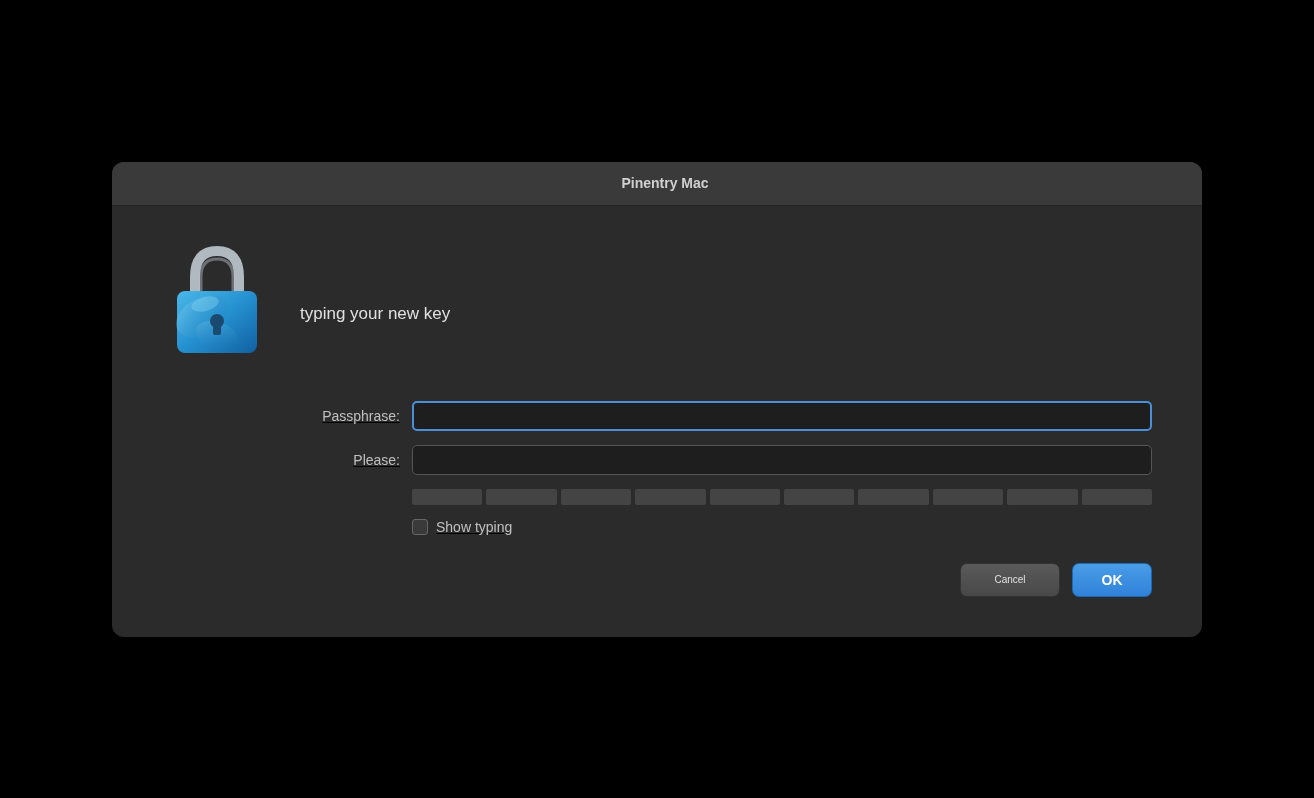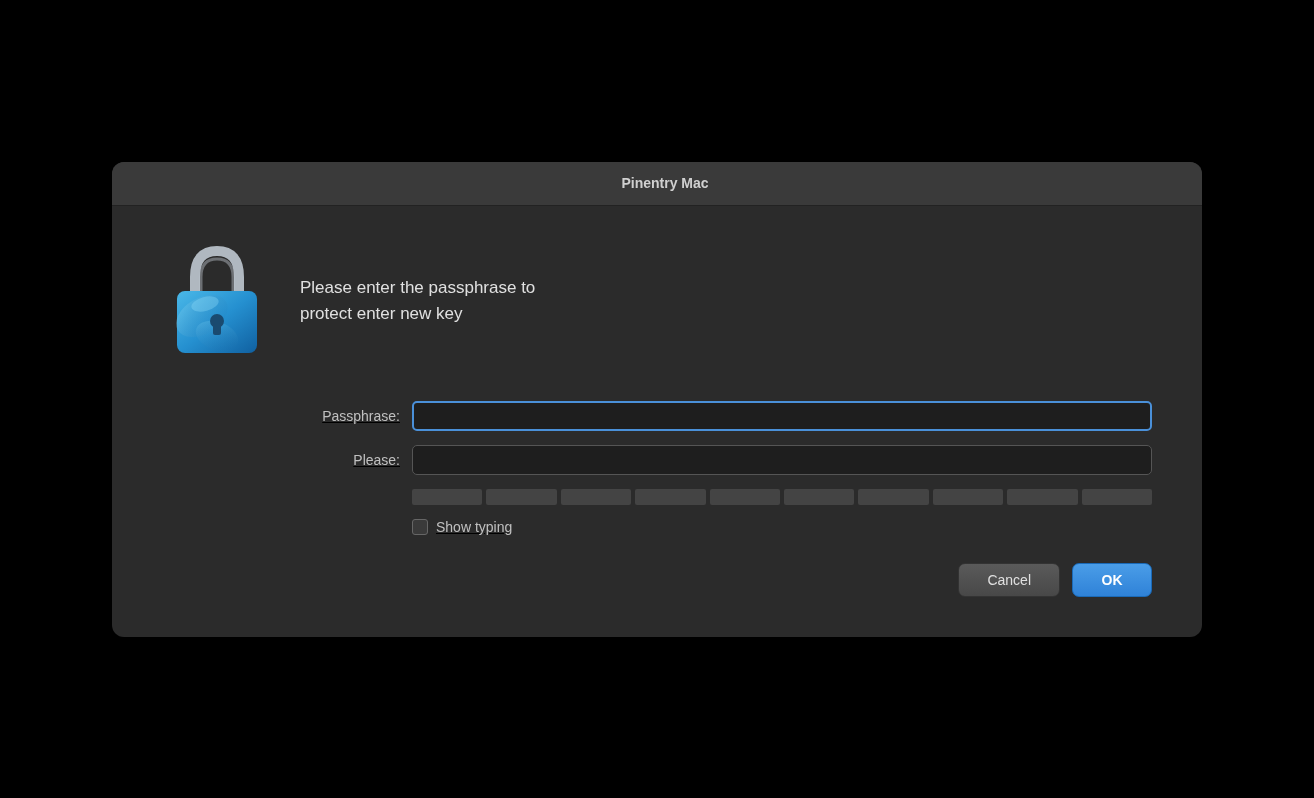--- a/index.html
+++ b/index.html
@@ -163,21 +163,21 @@
       gap: 12px;
       margin-top: 28px;
     }
 
     .btn-cancel {
       background: linear-gradient(to bottom, #5a5a5a, #484848);
       color: #e0e0e0;
       border: 1px solid #333;
       border-radius: 7px;
       padding: 8px 28px;
-      font-size: 14px;
+      font-size: 10px;
       font-weight: 500;
       cursor: pointer;
       min-width: 100px;
     }
 
     .btn-ok {
       background: linear-gradient(to bottom, #4a9de8, #2f82d8);
       color: #ffffff;
       border: 1px solid #1a6ab8;
       border-radius: 7px;
@@ -225,22 +225,22 @@
           <ellipse cx="50" cy="95" rx="22" ry="14" fill="url(#swirls)" transform="rotate(20 50 95)" opacity="0.5"></ellipse>
 
           <ellipse cx="38" cy="63" rx="14" ry="7" fill="#a0e8ff" opacity="0.3" transform="rotate(-15 38 63)"></ellipse>
 
           <circle cx="50" cy="80" r="7" fill="#1a4a70"></circle>
           <rect x="46" y="82" width="8" height="12" rx="2" fill="#1a4a70"></rect>
         </svg>
       </div>
 
       <div class="message-text">
-        <span>Please enter the passphrase to</span><br>
-        <span>protect enter new key</span>
+        <br>
+        <span>typing your new key</span>
       </div>
     </div>
 
     <div class="form-section">
 
       <div class="form-row">
         <label class="form-label">Passphrase:</label>
         <input type="password" class="form-input" value="" style="">
       </div>
 

